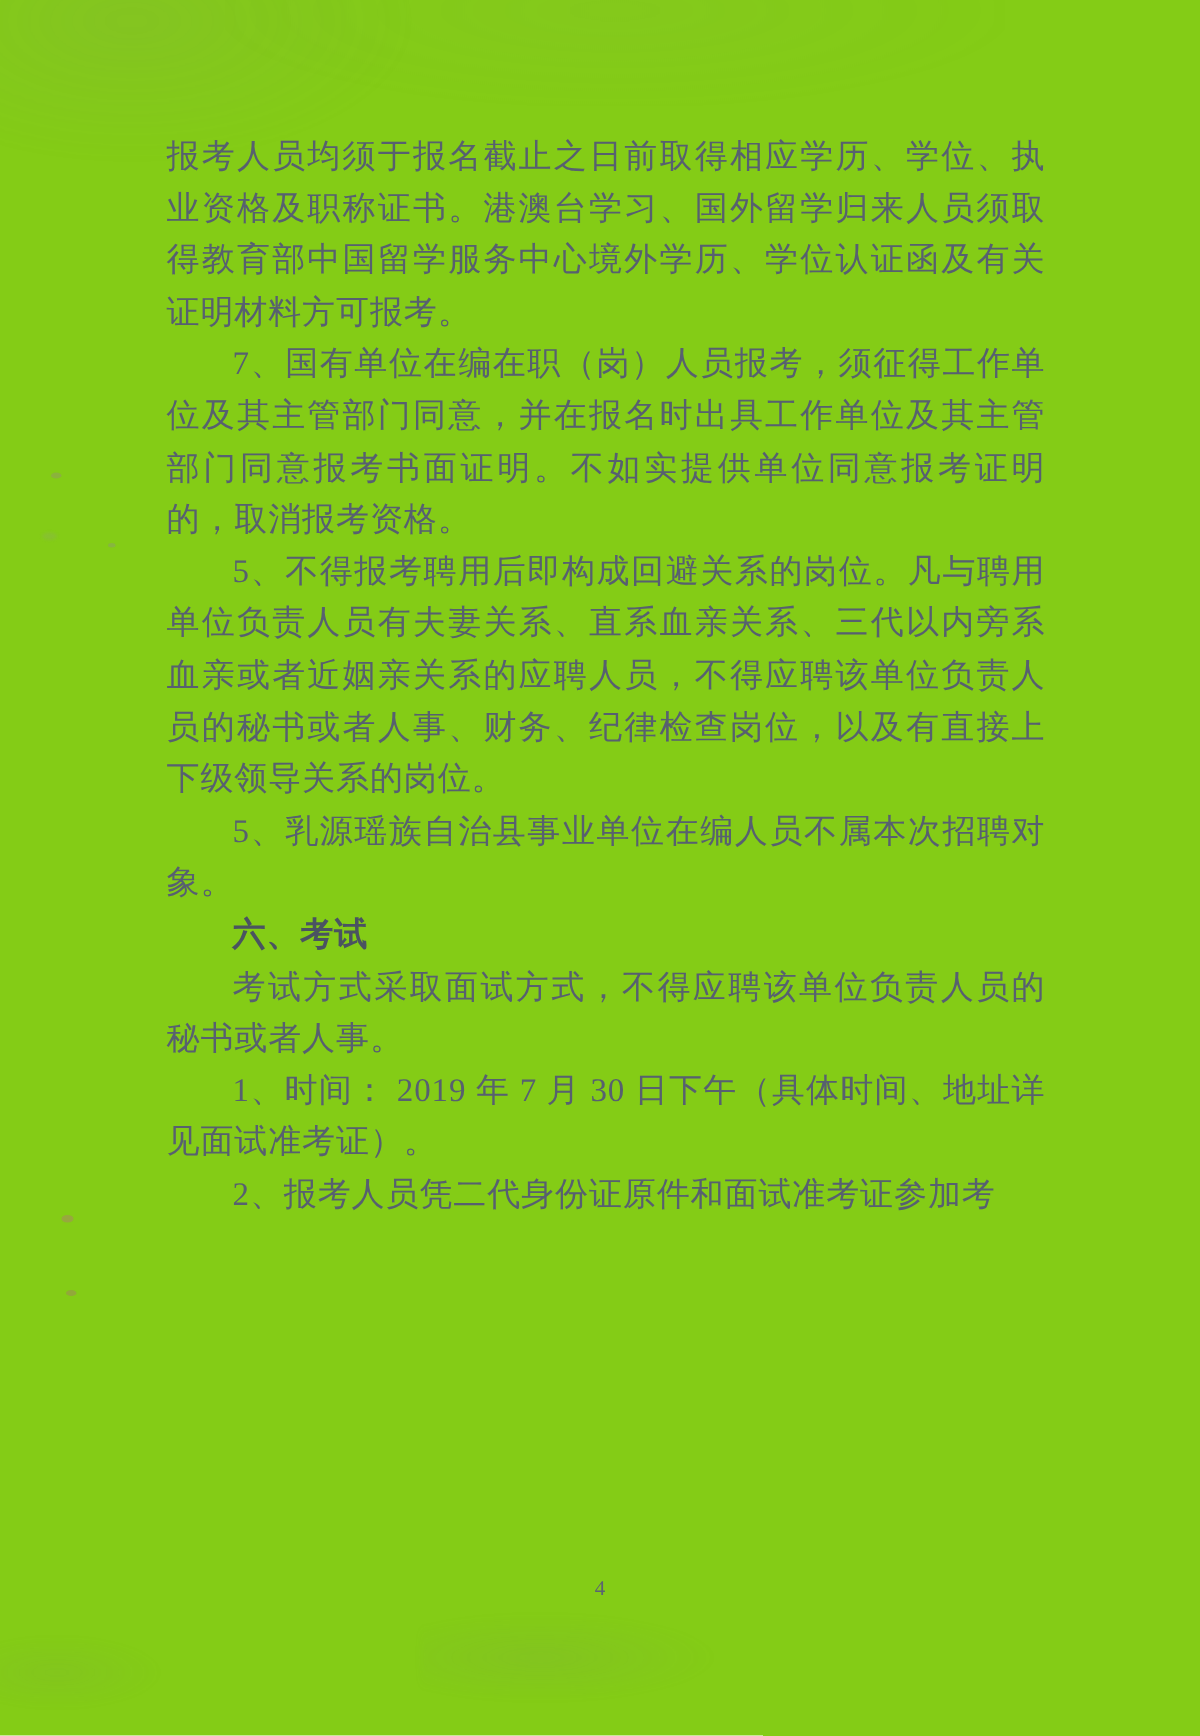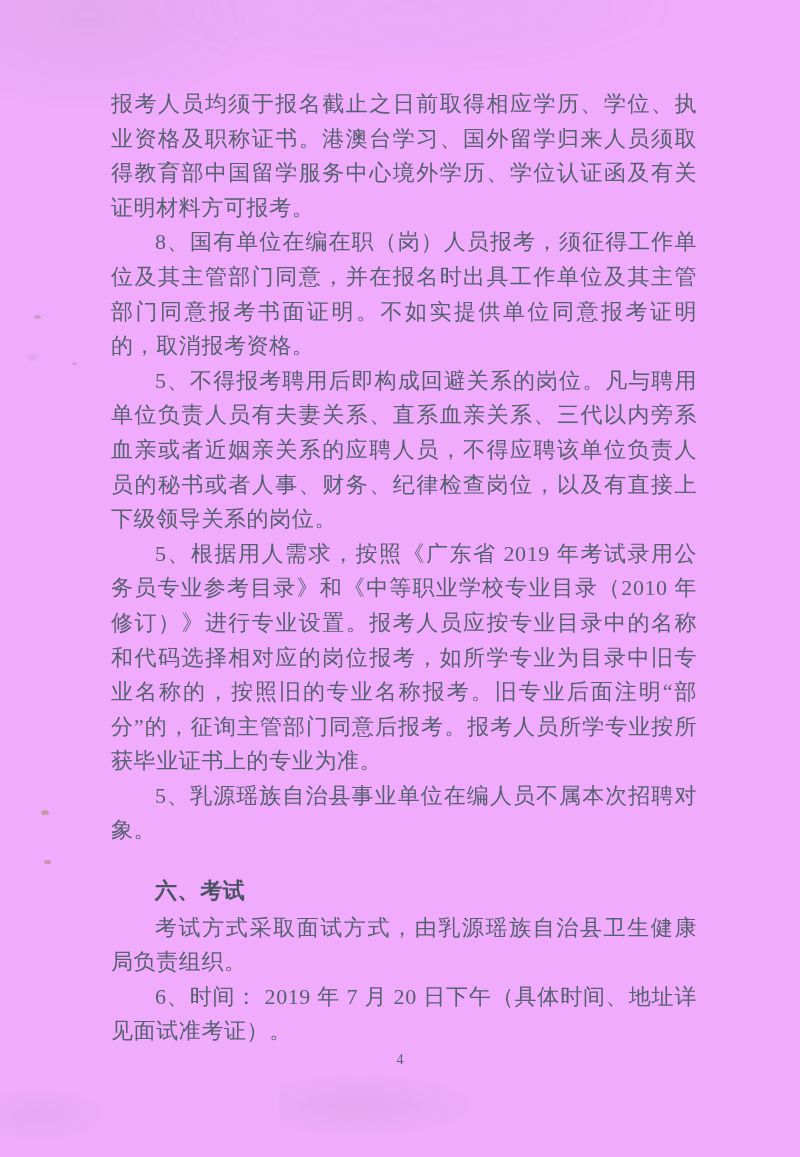--- a/index.html
+++ b/index.html
@@ -4,21 +4,21 @@
 <style>
   html, body {
     margin: 0;
     padding: 0;
     background: #ffffff;
   }
   .page {
     position: relative;
     width: 800px;
     height: 1157px;
-    background: #f0abfc;
+    background: #84cc16;
     overflow: hidden;
     font-family: "Liberation Serif", "DejaVu Serif", serif;
   }
   
   .smudge {
     position: absolute;
     pointer-events: none;
   }
   .smudge-topleft {
     left: -40px; top: -50px; width: 320px; height: 160px;
@@ -63,25 +63,24 @@
     text-align: justify;
   }
   .content p {
     margin: 0;
     padding: 0;
   }
   .content p.indent {
     text-indent: 2em;
   }
   .content p.heading {
-    font-family: Liberation Mono, monospace;
+    font-family: Liberation Serif, serif;
     font-weight: bold;
     color: #4a5361;
     text-indent: 2em;
-    margin-top: 28px;
   }
   .page-number {
     position: absolute;
     left: 0;
     top: 1052px;
     width: 800px;
     text-align: center;
     font-size: 14px;
     color: #5a6373;
     font-family: "Liberation Serif", "DejaVu Serif", serif;
@@ -97,24 +96,24 @@
   <div class="smudge smudge-bottomleft"></div>
   <div class="smudge smudge-bottomfar"></div>
   <div class="speck speck-1"></div>
   <div class="speck speck-2"></div>
   <div class="speck speck-3"></div>
   <div class="speck speck-4"></div>
   <div class="speck speck-5"></div>
 
   <div class="content">
     <p>报考人员均须于报名截止之日前取得相应学历、学位、执业资格及职称证书。港澳台学习、国外留学归来人员须取得教育部中国留学服务中心境外学历、学位认证函及有关证明材料方可报考。</p>
-    <p class="indent">8、国有单位在编在职（岗）人员报考，须征得工作单位及其主管部门同意，并在报名时出具工作单位及其主管部门同意报考书面证明。不如实提供单位同意报考证明的，取消报考资格。</p>
+    <p class="indent">7、国有单位在编在职（岗）人员报考，须征得工作单位及其主管部门同意，并在报名时出具工作单位及其主管部门同意报考书面证明。不如实提供单位同意报考证明的，取消报考资格。</p>
     <p class="indent">5、不得报考聘用后即构成回避关系的岗位。凡与聘用单位负责人员有夫妻关系、直系血亲关系、三代以内旁系血亲或者近姻亲关系的应聘人员，不得应聘该单位负责人员的秘书或者人事、财务、纪律检查岗位，以及有直接上下级领导关系的岗位。</p>
-    <p class="indent">5、根据用人需求，按照《广东省 2019 年考试录用公务员专业参考目录》和《中等职业学校专业目录（2010 年修订）》进行专业设置。报考人员应按专业目录中的名称和代码选择相对应的岗位报考，如所学专业为目录中旧专业名称的，按照旧的专业名称报考。旧专业后面注明“部分”的，征询主管部门同意后报考。报考人员所学专业按所获毕业证书上的专业为准。</p>
     <p class="indent">5、乳源瑶族自治县事业单位在编人员不属本次招聘对象。</p>
     <p class="heading">六、考试</p>
-    <p class="indent">考试方式采取面试方式，由乳源瑶族自治县卫生健康局负责组织。</p>
-    <p class="indent">6、时间： 2019 年 7 月 20 日下午（具体时间、地址详见面试准考证）。</p>
+    <p class="indent">考试方式采取面试方式，不得应聘该单位负责人员的秘书或者人事。</p>
+    <p class="indent">1、时间： 2019 年 7 月 30 日下午（具体时间、地址详见面试准考证）。</p>
+    <p class="indent">2、报考人员凭二代身份证原件和面试准考证参加考</p>
   </div>
 
   <div class="page-number">4</div>
 
 </div>
 
 </body></html>

